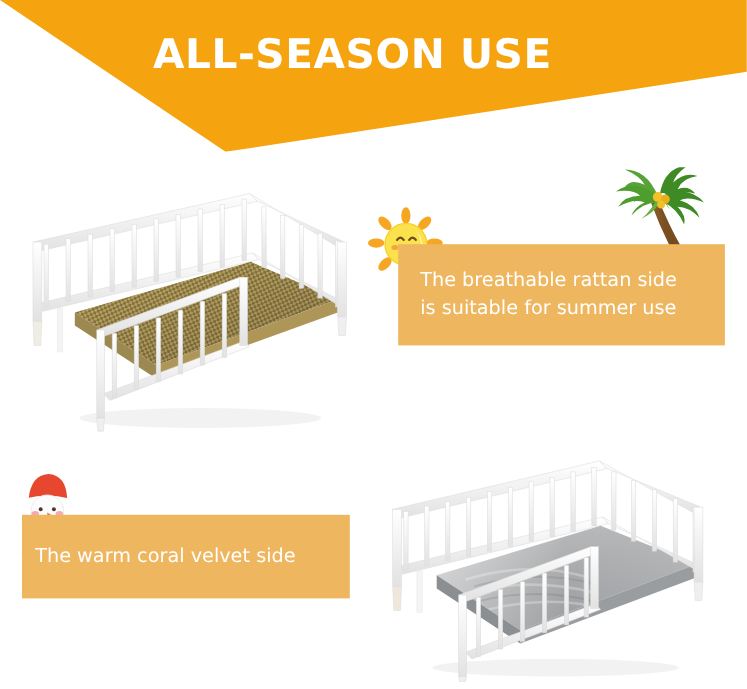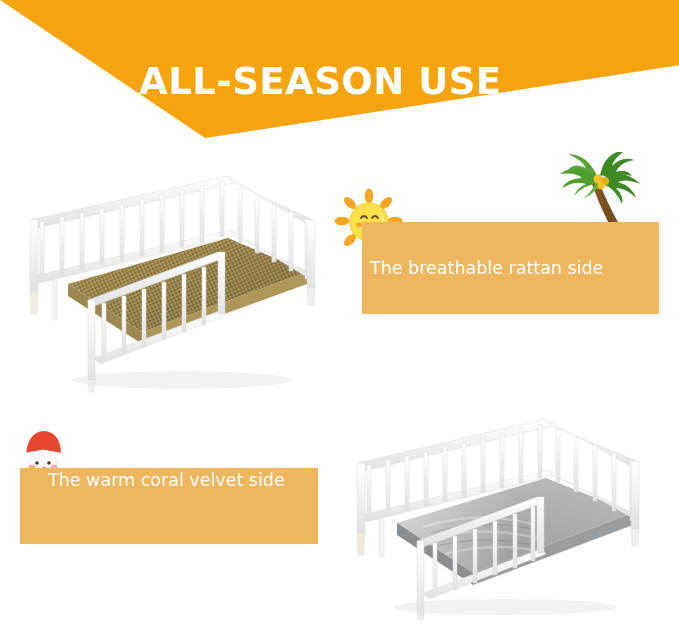--- a/index.html
+++ b/index.html
@@ -30,21 +30,20 @@
     position: absolute;
     left: 139px;
     top: 28px;
     width: 420px;
     font-size: 37px;
     font-weight: bold;
     color: #ffffff;
     letter-spacing: 0.5px;
     white-space: nowrap;
     font-family: "DejaVu Sans", sans-serif;
-    margin-top: 32px;
   }
 
   
   .bed-photo {
     position: absolute;
   }
   .bed-summer { left: 22px; top: 172px; width: 310px; height: 225px; }
   .bed-winter { left: 345px; top: 415px; width: 315px; height: 205px; }
 
   
@@ -54,28 +53,28 @@
     box-sizing: border-box;
     display: flex;
     flex-direction: column;
     justify-content: center;
   }
   .caption-summer {
     left: 362px;
     top: 222px;
     width: 297px;
     height: 92px;
+    padding-left: 12px;
   }
   .caption-winter {
     left: 20px;
     top: 468px;
     width: 298px;
     height: 76px;
-    padding-left: 28px;
-    justify-content: space-between;
+    padding-left: 12px;
   }
   .caption-line {
     color: #ffffff;
     font-size: 17.5px;
     line-height: 25px;
     font-family: "DejaVu Sans", sans-serif;
     white-space: nowrap;
   }
   .caption-summer .caption-line { padding-left: 8px; }
 
@@ -233,20 +232,21 @@
     </g>
 
     <circle cx="46" cy="27" r="4.5" fill="#F3C02A"></circle>
     <circle cx="53" cy="29" r="4" fill="#E8AE1C"></circle>
     <circle cx="49" cy="34" r="3.6" fill="#F3C02A"></circle>
   </svg>
 </div>
 
 <div class="caption-box caption-summer">
   <div class="caption-line">The breathable rattan side</div>
+  <div class="caption-line">is suitable for summer use</div>
 </div>
 
 <div class="emoji-icon snow-icon">
   <svg viewBox="0 0 70 78" width="70" height="78" xmlns="http://www.w3.org/2000/svg">
 
     <path d="M18 26 q2 -22 18 -23 q16 1 17 22 z" fill="#E8472F"></path>
     <path d="M16 25 q19 -5 38 0 q1 5 -1 6 q-18 -4 -36 0 z" fill="#FFFFFF"></path>
     <circle cx="53" cy="5" r="5" fill="#FFFFFF"></circle>
 
     <circle cx="35" cy="37" r="15" fill="#FCFCFC"></circle>

